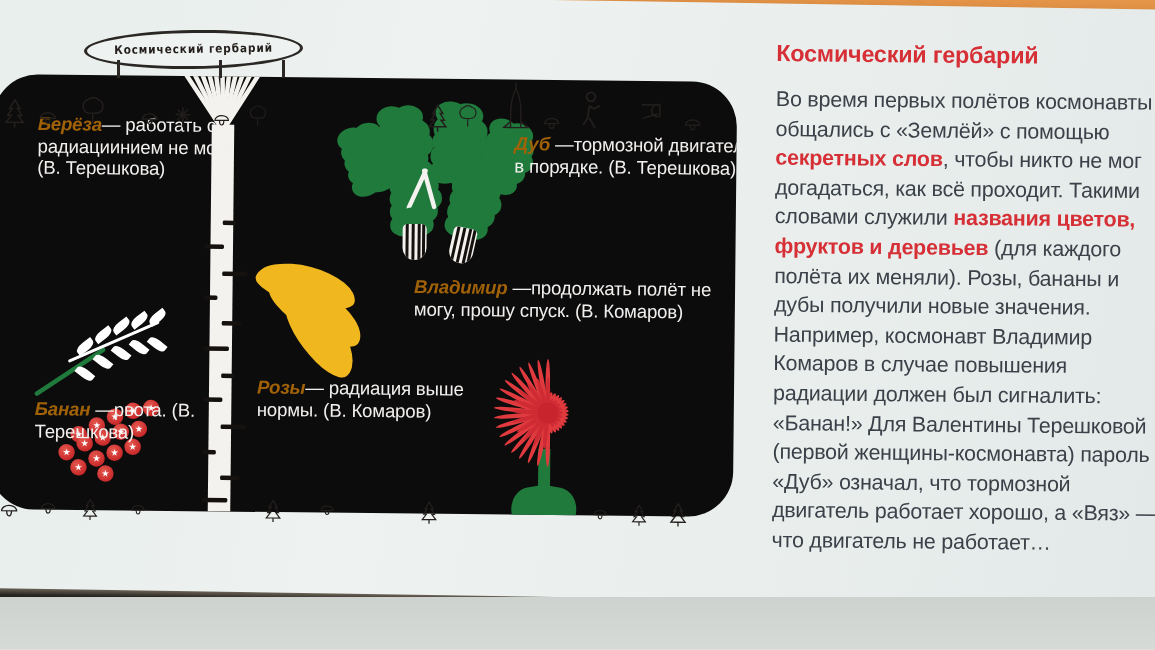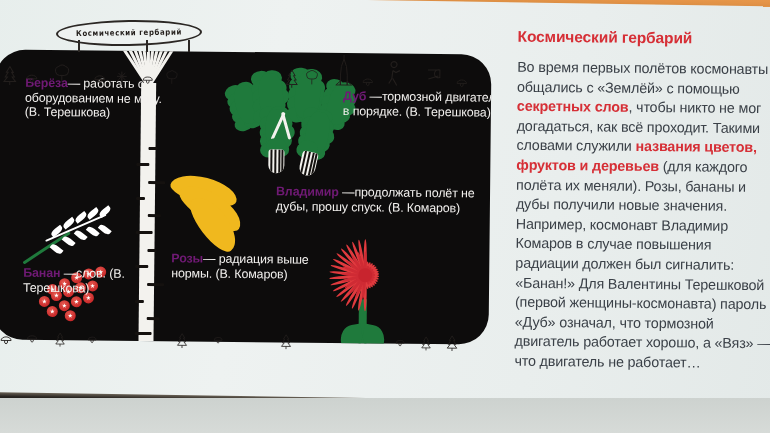--- a/index.html
+++ b/index.html
@@ -53,21 +53,21 @@
   .sign span{
     font-size:7px;letter-spacing:.6px;color:#241f1c;
     font-family:"DejaVu Sans", sans-serif;font-weight:700;
     transform:scaleY(1.12);white-space:nowrap;
   }
   .sign-post{position:absolute;width:2px;height:12px;background:#2b2724;top:38px;}
   .sign-post.a{left:72px;} .sign-post.b{left:140px;} .sign-post.c{left:190px;}
 
   
   .blk{position:absolute;color:#f2f0ee;font-size:12.4px;line-height:14.6px;letter-spacing:-.1px;}
-  .blk .k{color:#701a75;font-weight:700;}
+  .blk .k{color:#a16207;font-weight:700;font-style:italic;}
 
   #blk-bereza{left:30px;top:26px;width:150px;}
   #blk-ryabina{left:30px;top:216px;width:170px;}
   #blk-banan{left:178px;top:200px;width:165px;}
   #blk-dub{left:348px;top:36px;width:160px;}
   #blk-georgin{left:282px;top:132px;width:200px;}
 
   
   .birch{position:absolute;left:138px;top:0;width:30px;height:290px;}
   .birch-trunk{position:absolute;left:8px;top:32px;width:15px;height:258px;background:#f3f2ee;}
@@ -352,45 +352,45 @@
               <div class="petal in" style="transform: translate(-50%, -100%) rotate(122.5deg); height: 10px;"></div>
               <div class="petal in" style="transform: translate(-50%, -100%) rotate(140deg); height: 10px;"></div>
               <div class="petal in" style="transform: translate(-50%, -100%) rotate(157.5deg); height: 10px;"></div>
             </div>
           <div class="dahlia-core" style="left:33px;top:33px;"></div>
         </div>
       </div>
 
       <div class="blk" id="blk-bereza">
         <span class="k">Берёза</span><span>—</span>
-        <span>работать с оборудова­нием не могу.</span>
+        <span>работать с радиации­нием не могу.</span>
         <span>(В. Терешкова)</span>
       </div>
 
       <div class="blk" id="blk-ryabina">
         <span class="k">Банан</span>
-        <span>—</span><span>слов.</span>
+        <span>—</span><span>рвота.</span>
         <span>(В. Терешкова)</span>
       </div>
 
       <div class="blk" id="blk-banan">
         <span class="k">Розы</span><span>—</span>
         <span>радиация выше нормы.</span>
         <span>(В. Комаров)</span>
       </div>
 
       <div class="blk" id="blk-dub">
         <span class="k">Дуб</span>
         <span>—</span><span>тормозной двигатель в порядке.</span>
         <span>(В. Терешкова)</span>
       </div>
 
       <div class="blk" id="blk-georgin">
         <span class="k">Владимир</span>
-        <span>—</span><span>продолжать полёт не дубы, прошу спуск.</span>
+        <span>—</span><span>продолжать полёт не могу, прошу спуск.</span>
         <span>(В. Комаров)</span>
       </div>
 
     </div>
   </div>
 
   <svg id="skyline" width="500" height="54" viewBox="0 0 500 54" style="position:absolute;left:-4px;top:34px;transform:rotate(0.6deg);">
       <g transform="translate(14,50) scale(1.15)">
         <path d="M0 0 L-5 0 L-2 -4 L-4 -4 L-1.5 -8 L-3 -8 L0 -13 L3 -8 L1.5 -8 L4 -4 L2 -4 L5 0 Z" fill="none" stroke="#231f1d" stroke-width="0.9"></path>
         <line x1="0" y1="0" x2="0" y2="3" stroke="#231f1d" stroke-width="0.9"></line>

